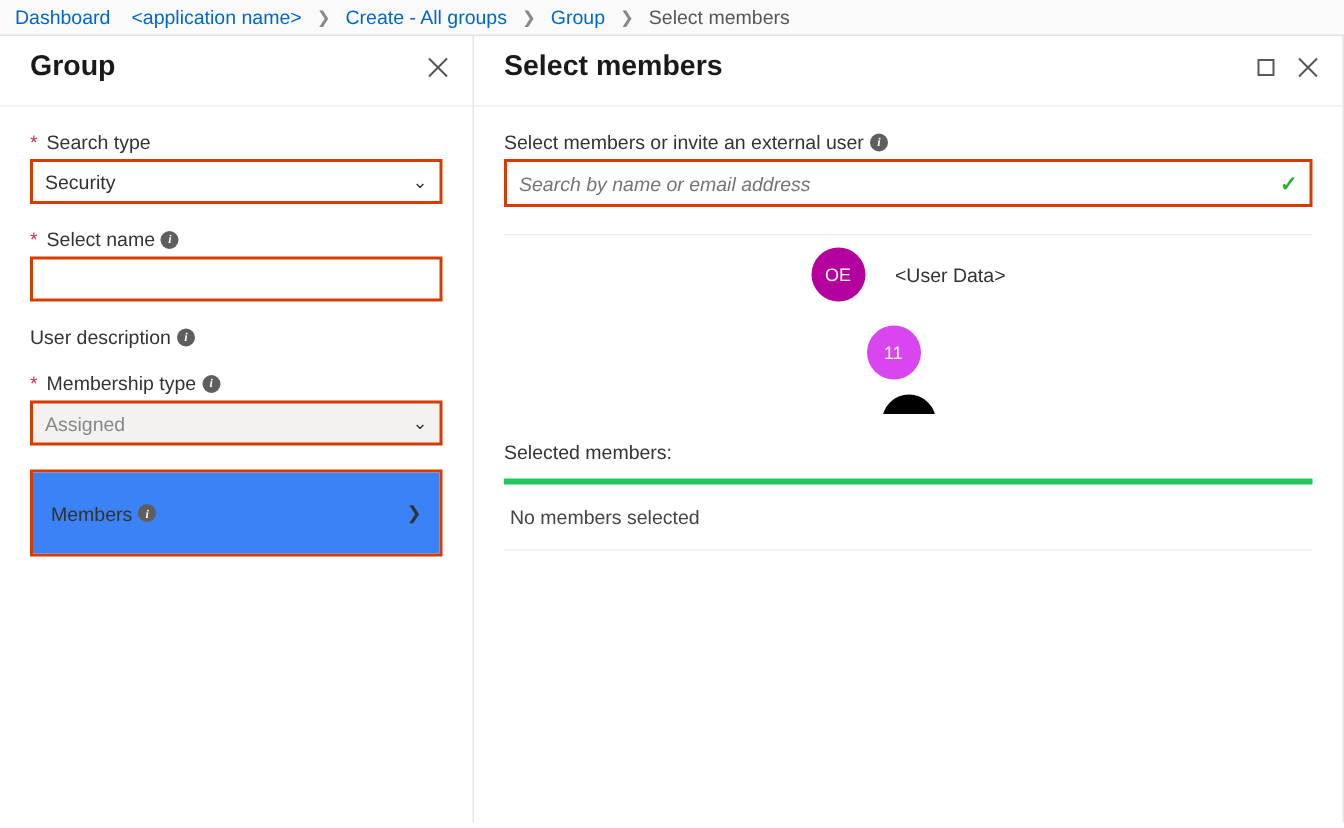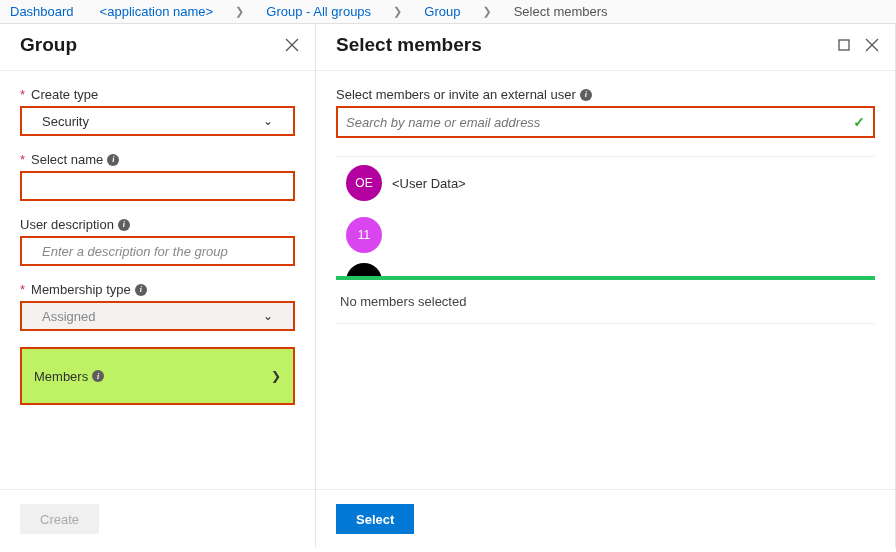--- a/index.html
+++ b/index.html
@@ -12,21 +12,21 @@
     height: 552px;
     overflow: hidden;
   }
   
   .breadcrumb {
     display: flex;
     align-items: center;
     padding: 4px 10px;
     border-bottom: 1px solid #e1e1e1;
     background: #fafafa;
-    gap: 20px;
+    gap: 8px;
     font-size: 13px;
   }
   .breadcrumb a { color: #0066cc; text-decoration: none; }
   .breadcrumb .sep { color: #888; margin: 0 2px; font-size: 11px; }
   .breadcrumb .current { color: #555; }
 
   .panels { display: flex; height: 524px; }
   .panel { border-right: 1px solid #e5e5e5; position: relative; display: flex; flex-direction: column; }
   .panel-left { width: 316px; }
   .panel-right { flex: 1; }
@@ -52,56 +52,56 @@
     display: inline-flex; align-items: center; justify-content: center;
     width: 12px; height: 12px; border-radius: 50%;
     background: #605e5c; color: #fff; font-size: 8px; font-weight: bold;
     font-style: italic; font-family: Georgia, serif;
   }
 
   .highlight-red { border: 2px solid #d83b01; }
 
   .select-box, .text-input {
     width: 100%; height: 30px;
-    padding: 0 20px;
+    padding: 0 8px;
     font-size: 13px;
     background: #fff;
     display: flex; align-items: center; justify-content: space-between;
   }
   .text-input input {
     border: none; outline: none; width: 100%; font-size: 13px;
     background: transparent; font-family: inherit;
   }
   .text-input input::placeholder { color: #888; font-style: italic; }
   .select-box.disabled { background: #f3f2f1; color: #888; }
   .chev { font-size: 12px; color: #333; }
 
   .members-btn {
     width: 100%; height: 54px;
-    background: #bef264;
+    background: #3b82f6;
     display: flex; align-items: center; justify-content: space-between;
     padding: 0 12px;
     cursor: pointer;
   }
   .members-btn .lbl { display: flex; gap: 4px; align-items: center; }
 
   .btn { height: 30px; padding: 0 20px; border: none; font-size: 13px; cursor: pointer; }
   .btn-disabled { background: #f0f0f0; color: #aaa; cursor: default; }
   .btn-primary { background: #0078d4; color: #fff; font-weight: 600; }
 
   
   .search-wrap { border: 2px solid #d83b01; height: 19px; display: flex; align-items: center; padding: 14px 8px; }
   .search-wrap input { border: none; outline: none; flex: 1; font-size: 13px; font-style: italic; color: #666; background: transparent; font-family: inherit; }
   .check { color: #2bb02b; font-weight: bold; font-size: 14px; }
 
   .results {
     border-top: 1px solid #eee; margin-top: 18px;
     height: 120px; overflow-y: scroll; position: relative;
   }
-  .result-row { display: flex; align-items: center; gap: 10px; padding: 8px 10px; }
+  .result-row { display: flex; align-items: center; gap: 20px; padding: 8px 10px; justify-content: center; }
   .avatar {
     width: 36px; height: 36px; border-radius: 50%;
     display: flex; align-items: center; justify-content: center;
     color: #fff; font-size: 12px; font-weight: 400;
   }
   .avatar.magenta { background: #b4009e; }
   .avatar.green { background: #d946ef; }
   .avatar.black { background: #000; width: 36px; height: 18px; border-radius: 18px 18px 0 0; align-self: flex-end; margin-bottom: 0; }
   .row3 { height: 20px; overflow: hidden; align-items: flex-end; padding-bottom: 0; }
 
@@ -115,21 +115,21 @@
 
   svg.icon { stroke: currentColor; stroke-width: 1.3; fill: none; }
 </style>
 </head>
 <body>
 
 <div class="breadcrumb">
   <a href="#">Dashboard</a>
   <span style="color:#0066cc; margin-left:6px;">&lt;application name&gt;</span>
   <span class="sep">❯</span>
-  <a href="#">Group - All groups</a>
+  <a href="#">Create - All groups</a>
   <span class="sep">❯</span>
   <a href="#">Group</a>
   <span class="sep">❯</span>
   <span class="current">Select members</span>
 </div>
 
 <div class="panels">
 
   <div class="panel panel-left">
     <div class="panel-header">
@@ -140,21 +140,21 @@
             <line x1="13" y1="1" x2="1" y2="13"></line>
           </svg>
       </div>
     </div>
 
     <div class="panel-body">
 
       <div class="field">
         <div class="field-label">
           <span class="req">*</span>
-            <span>Create type</span>
+            <span>Search type</span>
         </div>
         <div class="select-box highlight-red">
           <span>Security</span>
           <span class="chev">⌄</span>
         </div>
       </div>
 
       <div class="field">
         <div class="field-label">
           <span class="req">*</span>
@@ -163,23 +163,20 @@
         </div>
         <div class="text-input highlight-red">
           <input type="text" value="" style="">
         </div>
       </div>
 
       <div class="field">
         <div class="field-label">
           <span>User description</span>
           <span class="info-icon">i</span>
-        </div>
-        <div class="text-input highlight-red">
-          <input type="text" placeholder="Enter a description for the group" style="">
         </div>
       </div>
 
       <div class="field">
         <div class="field-label">
           <span class="req">*</span>
             <span>Membership type</span>
           <span class="info-icon">i</span>
         </div>
         <div class="select-box disabled highlight-red">
@@ -192,23 +189,20 @@
         <div class="members-btn">
           <span class="lbl">
             <span>Members</span>
             <span class="info-icon">i</span>
           </span>
           <span class="chev">❯</span>
         </div>
       </div>
     </div>
 
-    <div class="panel-footer">
-      <button class="btn btn-disabled">Create</button>
-    </div>
   </div>
 
   <div class="panel panel-right">
     <div class="panel-header">
       <div class="panel-title">Select members</div>
       <div class="hdr-actions">
         <svg class="icon hdr-icon" viewBox="0 0 14 14">
             <rect x="2" y="2" width="10" height="10"></rect>
           </svg>
         <svg class="icon hdr-icon" viewBox="0 0 14 14">
@@ -237,20 +231,18 @@
         </div>
         <div class="result-row">
           <div class="avatar green">11</div>
           <span></span>
         </div>
         <div class="result-row row3">
           <div class="avatar black"></div>
         </div>
       </div>
 
+      <div class="section-label">Selected members:</div>
       <div class="selected-area">No members selected</div>
     </div>
 
-    <div class="panel-footer">
-      <button class="btn btn-primary">Select</button>
-    </div>
   </div>
 </div>
 
 </body></html>

